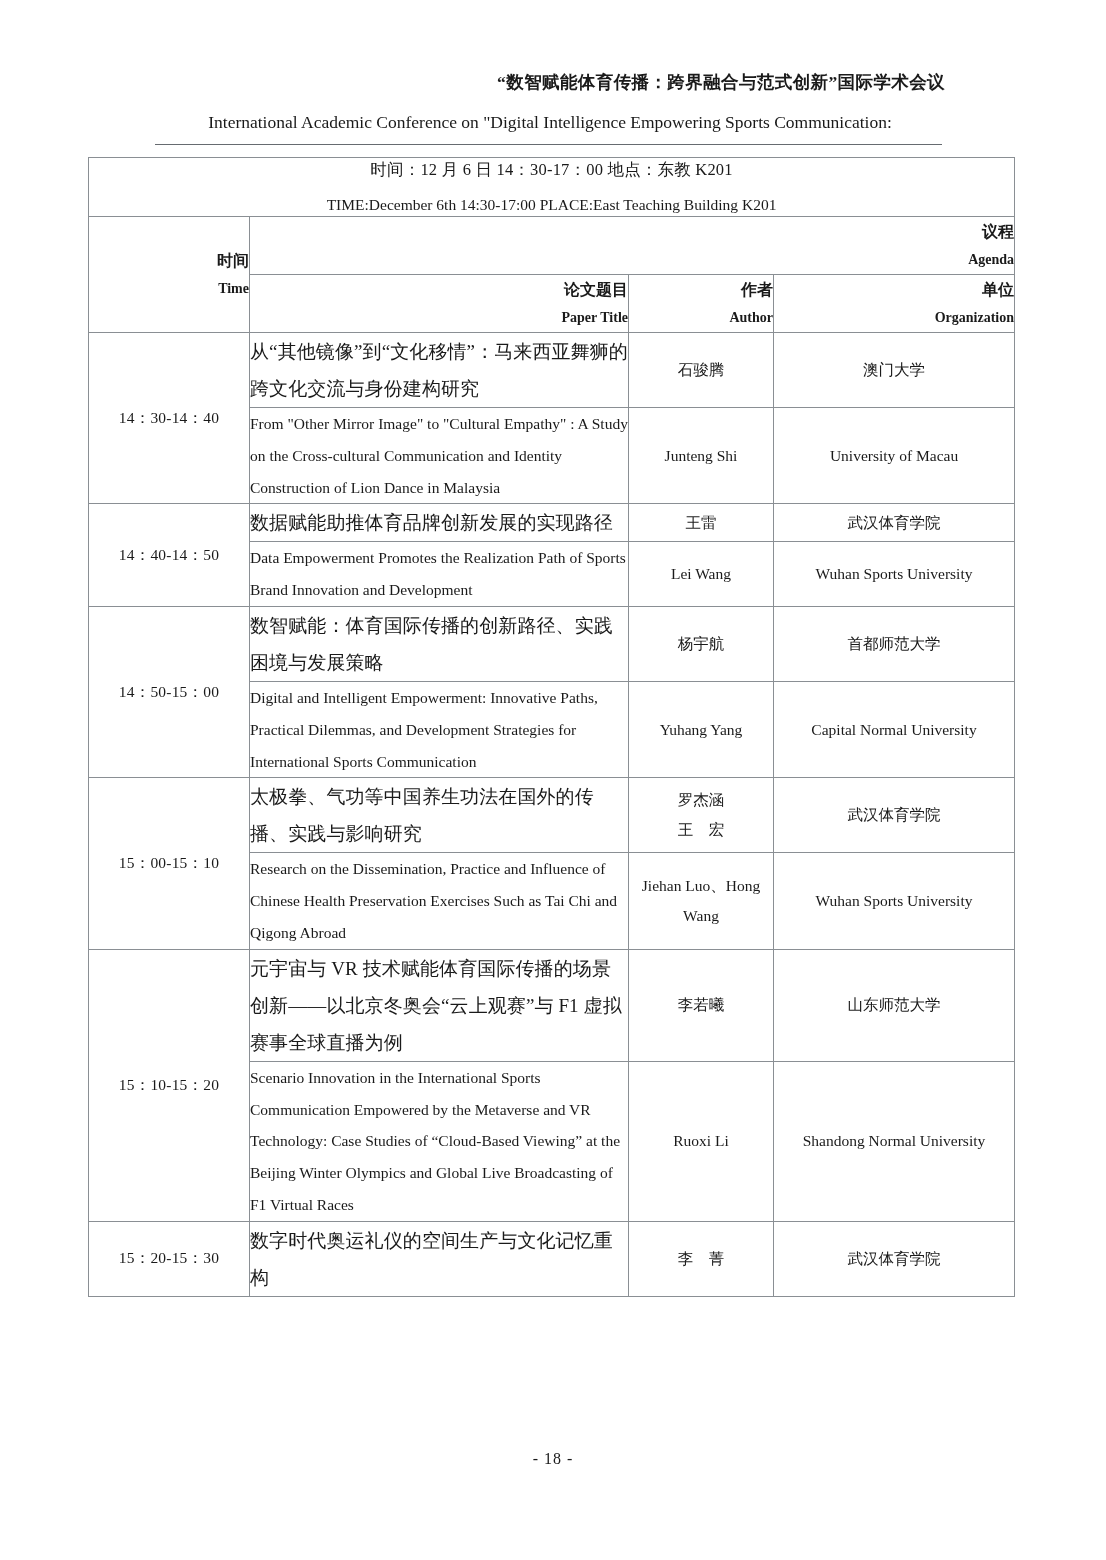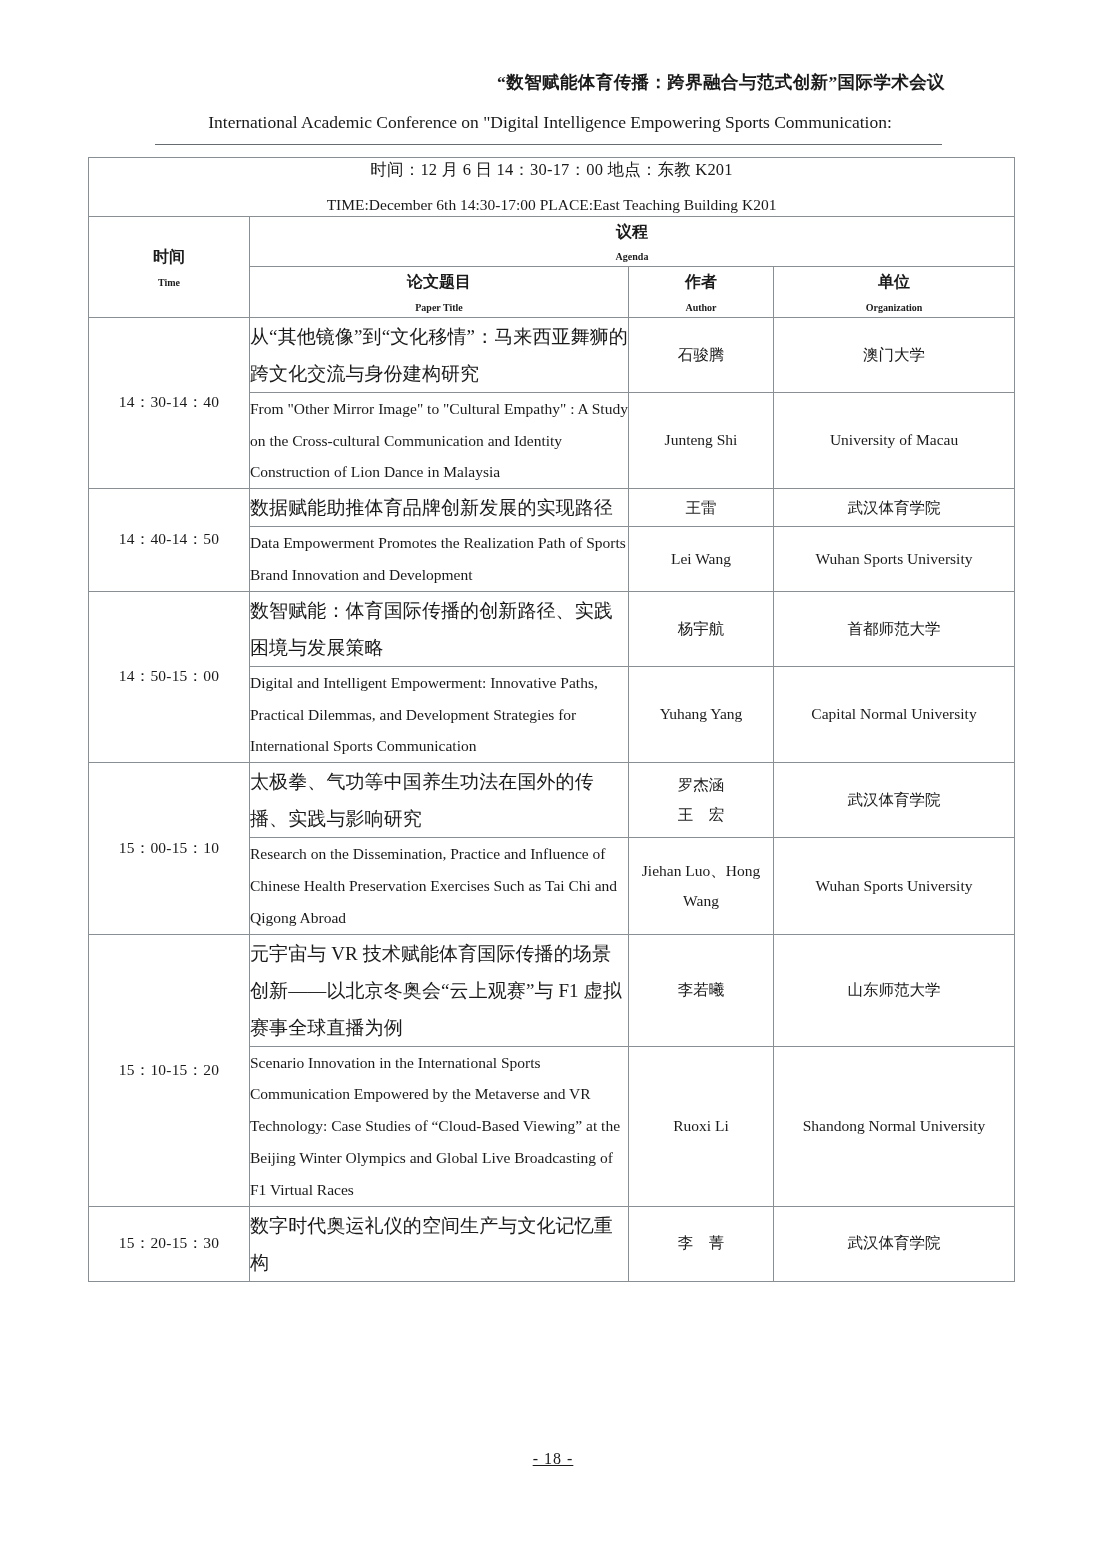--- a/index.html
+++ b/index.html
@@ -93,30 +93,30 @@
     letter-spacing: 0.2px;
   }
   .info-en {
     font-size: 15.5px;
     line-height: 1.5;
     margin-top: 10px;
   }
 
   
   .hd {
-    text-align: center;
+    text-align: right;
     padding: 12px 8px;
   }
   .hd .cn {
     font-size: 16px;
     font-weight: bold;
     line-height: 1.9;
   }
   .hd .en {
-    font-size: 10px;
+    font-size: 14px;
     font-weight: bold;
     line-height: 1.9;
   }
 
   
   .time-cell {
     text-align: center;
     font-size: 15.5px;
     letter-spacing: 0.2px;
     white-space: nowrap;
@@ -144,21 +144,20 @@
 
   
   .page-footer {
     position: absolute;
     left: 0;
     top: 1450px;
     width: 1106px;
     text-align: center;
     font-size: 16px;
     letter-spacing: 1px;
-    text-decoration: underline;
   }
 </style>
 </head>
 <body>
 
 <div class="page">
 
   <div class="doc-header">
     <div class="title-cn">“数智赋能体育传播：跨界融合与范式创新”国际学术会议</div>
     <div class="title-en">International Academic Conference on "Digital Intelligence Empowering Sports Communication:</div>

